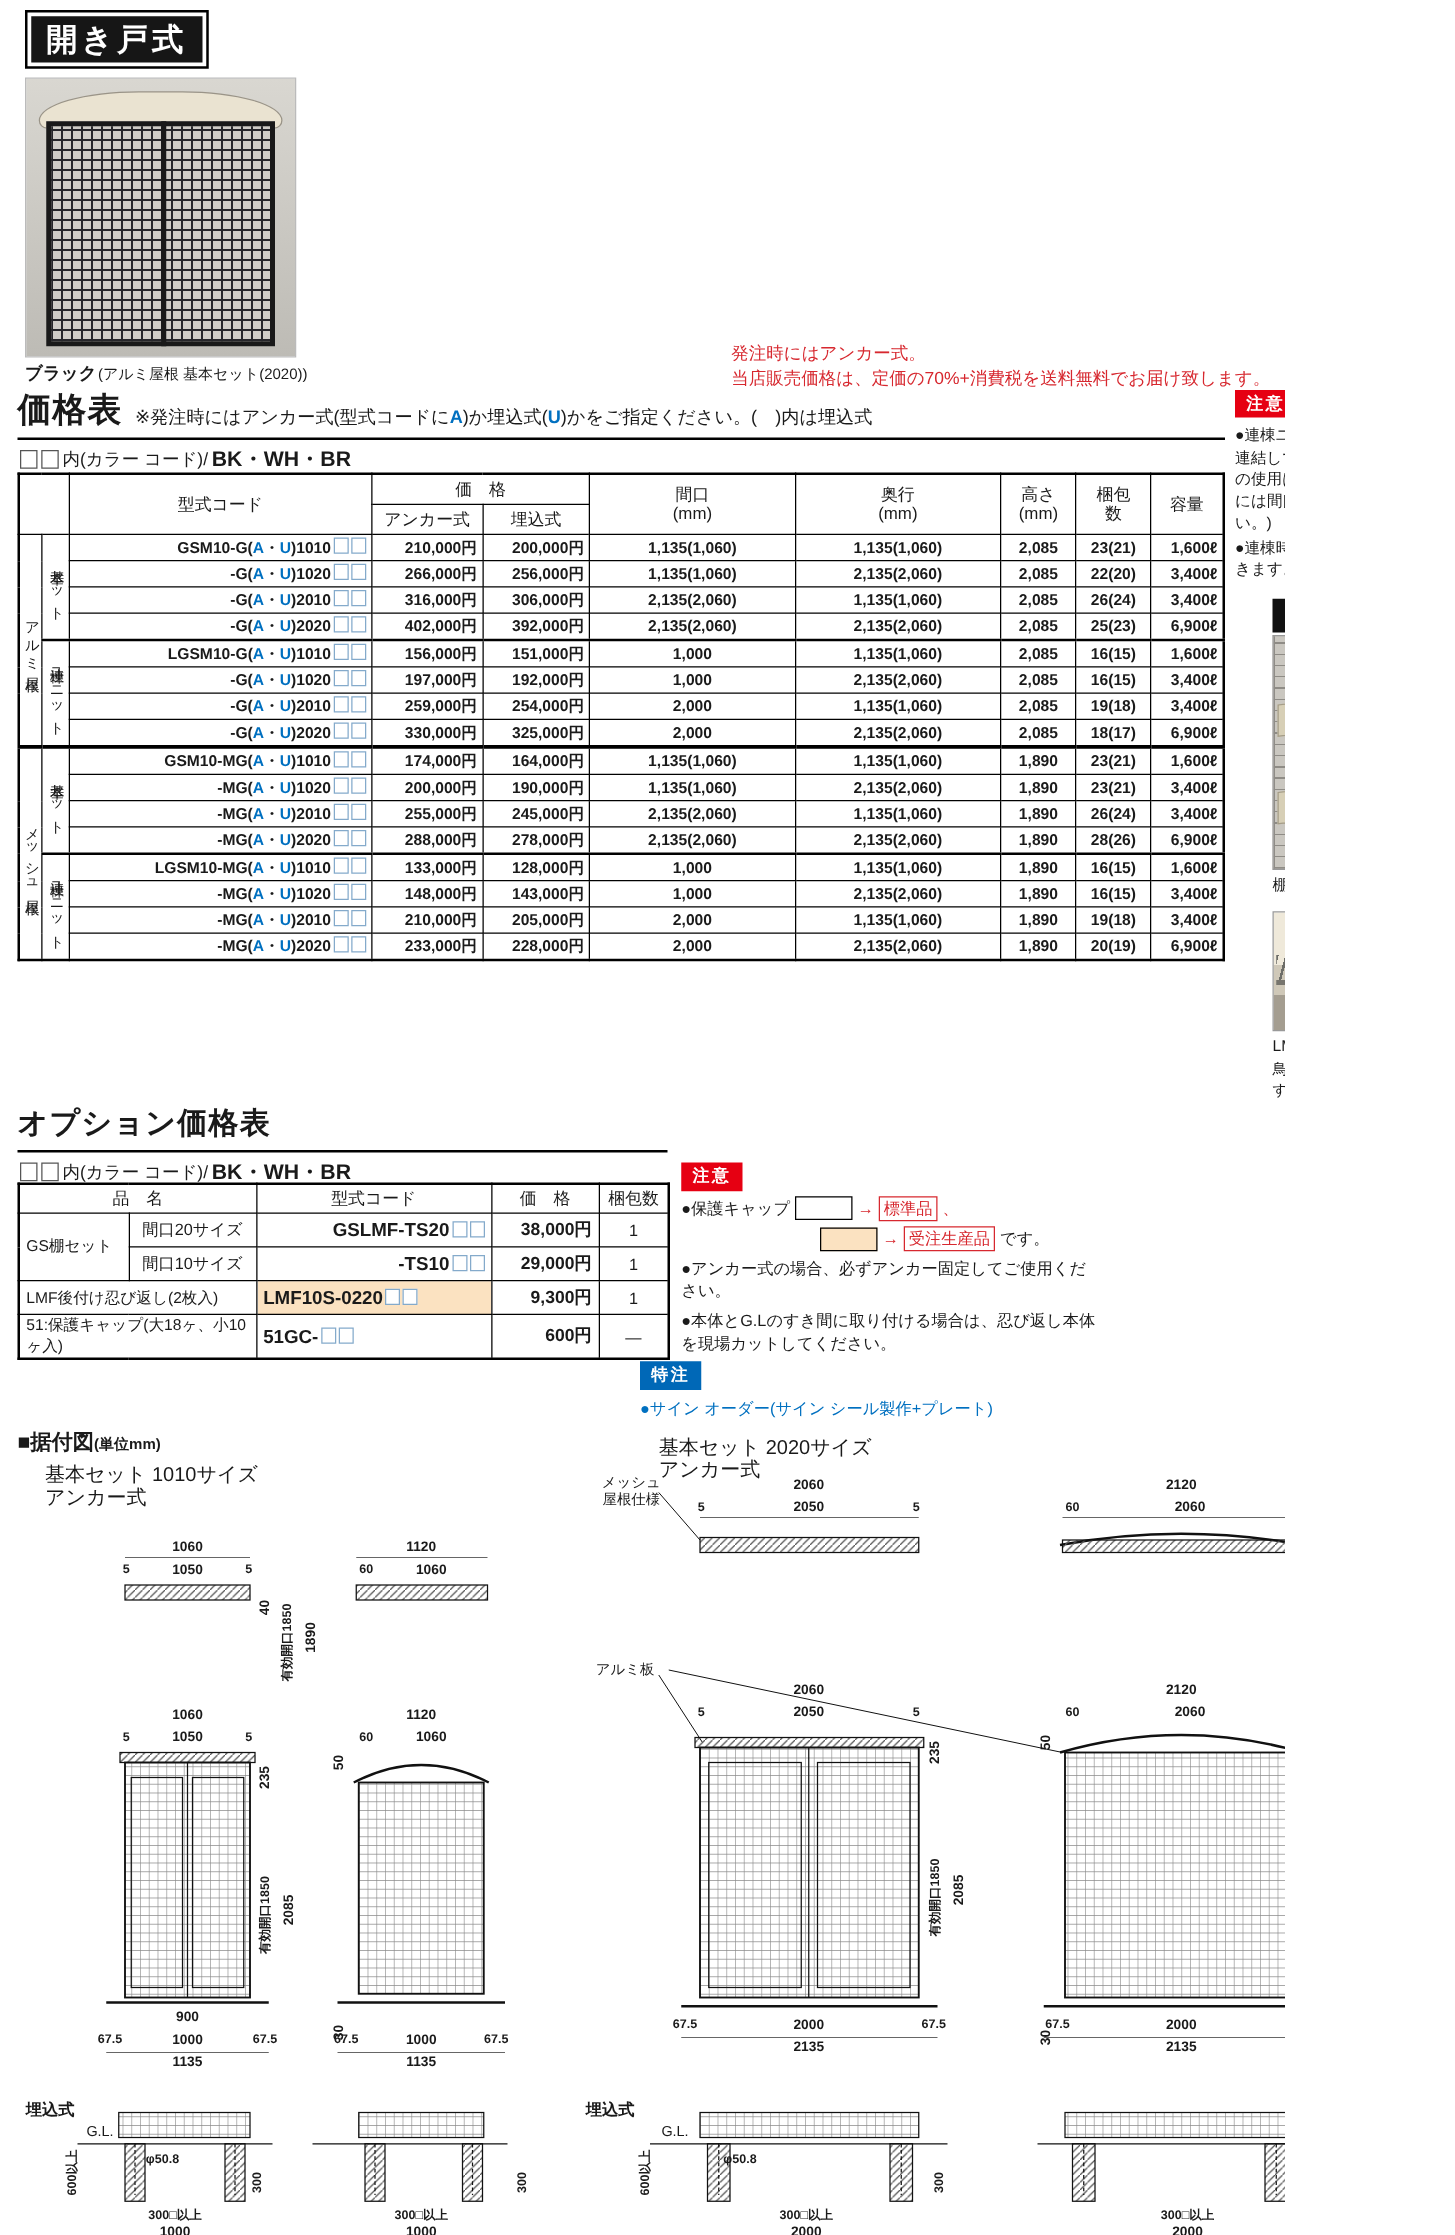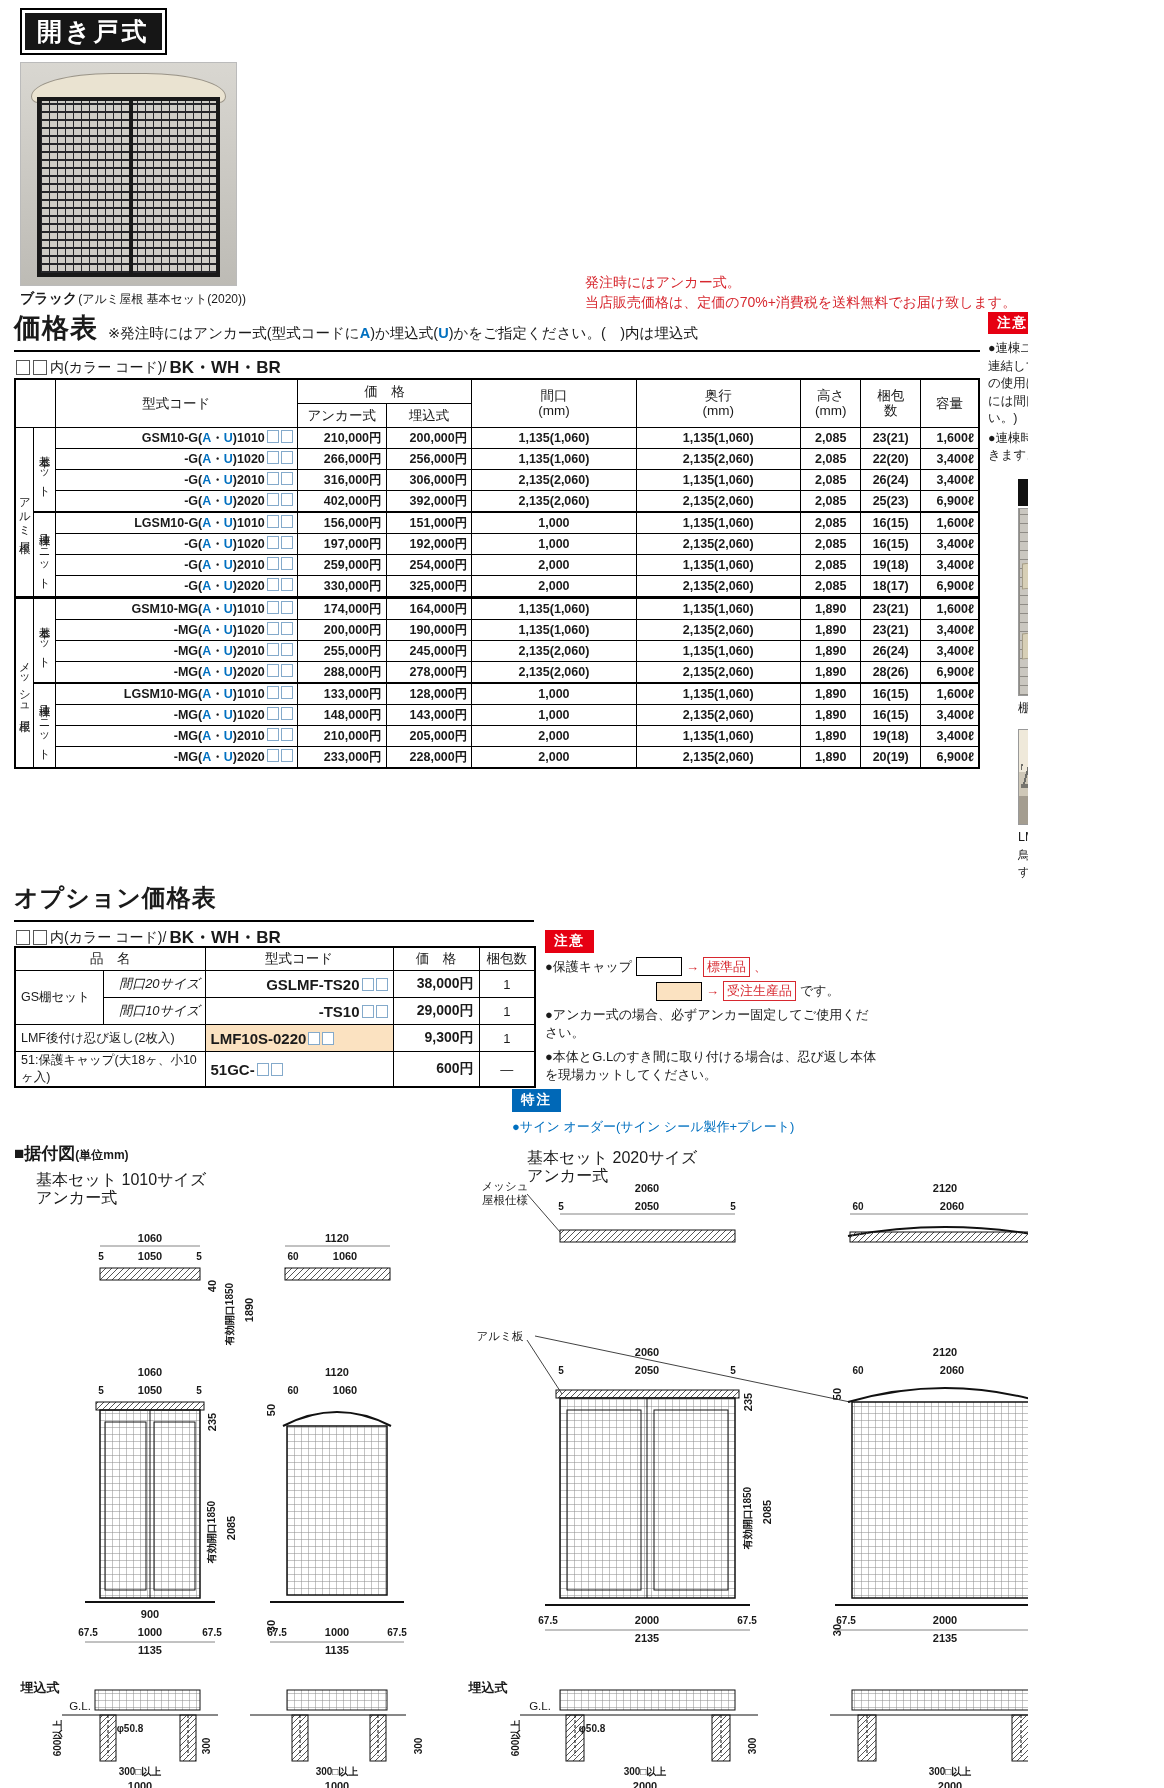--- a/index.html
+++ b/index.html
@@ -71,21 +71,21 @@
   .spp .spk{position:absolute;left:2px;right:2px;top:34px;height:20px;background:repeating-linear-gradient(105deg,#6d6d68 0 2px,transparent 2px 7px);border-bottom:4px solid #77756e;}
   .scap{font-size:12.5px;margin:4px 0 0 30px;}
   .scap2{font-size:12px;margin:1px 0 0 30px;}
 
   
   .opt-head{position:absolute;left:14px;top:882px;font-size:24px;font-weight:bold;letter-spacing:1px;}
   #opt-table{position:absolute;left:14px;top:946px;width:520px;border:2px solid #000;}
   #opt-table th{font-weight:normal;font-size:13.5px;height:22px;text-align:center;padding:0 2px;}
   #opt-table td{height:26px;font-size:13px;padding:0 5px;}
   #opt-table td.oname{font-size:12.5px;text-align:left;}
-  #opt-table td.osub{font-size:13px;text-align:right;font-style:italic;}
+  #opt-table td.osub{font-size:13px;text-align:center;}
   #opt-table td.ocode{font-weight:bold;font-size:15px;white-space:nowrap;}
   #opt-table td.r{text-align:right;}
   #opt-table td.oprice{font-weight:bold;font-size:14px;text-align:right;}
   #opt-table td.opk{text-align:center;}
   #opt-table td.hl{background:#fbe2c1;}
 
   
   .midnotes{position:absolute;left:512px;top:930px;width:370px;font-size:13px;line-height:1.4;}
   .mn-in{margin-left:33px;}
   .b1row{display:flex;align-items:center;gap:4px;margin-top:4px;white-space:nowrap;}

